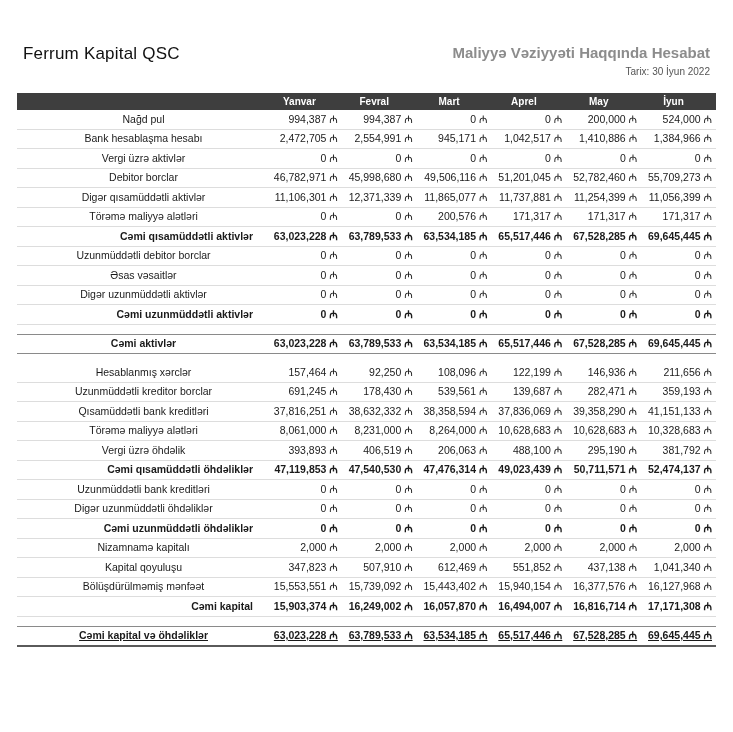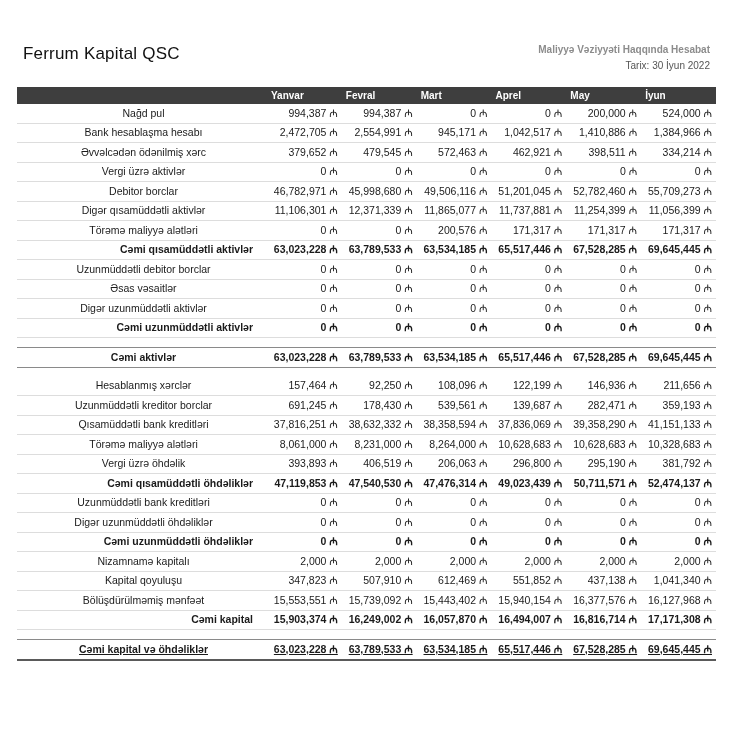--- a/index.html
+++ b/index.html
@@ -24,42 +24,42 @@
     margin: 0 6px 16px 6px;
   }
   .company-name {
     font-size: 17px;
     font-weight: 400;
     color: #111111;
     letter-spacing: 0.2px;
   }
   .report-head { text-align: right; }
   .report-title {
-    font-size: 10px;
+    font-size: 15px;
     font-weight: 700;
     color: #8c8c8c;
   }
   .report-date {
     font-size: 10px;
     color: #555555;
     margin-top: 5px;
   }
   table.fin {
     width: 100%;
     border-collapse: collapse;
     font-size: 10.5px;
     table-layout: fixed;
   }
   table.fin col.c-label { width: 250px; }
   thead th {
     background: #3e3e3e; 
     color: #ffffff;
     font-weight: 700;
     font-size: 10px;
-    text-align: left;
+    text-align: center;
     padding: 2px 14px 2px 4px;
     height: 13px;
     margin-top: 20px;
   }
   thead th.h-label { padding: 2px 4px; }
   tbody td {
     padding: 2.5px 4px;
     line-height: 13.5px;
     border-bottom: 1px solid #dddddd; 
     white-space: nowrap;
@@ -130,29 +130,20 @@
         <tr class="row-normal">
           <td class="cell-label">Bank hesablaşma hesabı</td>
           <td class="cell-value">2,472,705 ₼</td>
           <td class="cell-value">2,554,991 ₼</td>
           <td class="cell-value">945,171 ₼</td>
           <td class="cell-value">1,042,517 ₼</td>
           <td class="cell-value">1,410,886 ₼</td>
           <td class="cell-value">1,384,966 ₼</td>
         </tr>
         <tr class="row-normal">
-          <td class="cell-label">Əvvəlcədən ödənilmiş xərc</td>
-          <td class="cell-value">379,652 ₼</td>
-          <td class="cell-value">479,545 ₼</td>
-          <td class="cell-value">572,463 ₼</td>
-          <td class="cell-value">462,921 ₼</td>
-          <td class="cell-value">398,511 ₼</td>
-          <td class="cell-value">334,214 ₼</td>
-        </tr>
-        <tr class="row-normal">
           <td class="cell-label">Vergi üzrə aktivlər</td>
           <td class="cell-value">0 ₼</td>
           <td class="cell-value">0 ₼</td>
           <td class="cell-value">0 ₼</td>
           <td class="cell-value">0 ₼</td>
           <td class="cell-value">0 ₼</td>
           <td class="cell-value">0 ₼</td>
         </tr>
         <tr class="row-normal">
           <td class="cell-label">Debitor borclar</td>
@@ -275,21 +266,21 @@
           <td class="cell-value">8,264,000 ₼</td>
           <td class="cell-value">10,628,683 ₼</td>
           <td class="cell-value">10,628,683 ₼</td>
           <td class="cell-value">10,328,683 ₼</td>
         </tr>
         <tr class="row-normal">
           <td class="cell-label">Vergi üzrə öhdəlik</td>
           <td class="cell-value">393,893 ₼</td>
           <td class="cell-value">406,519 ₼</td>
           <td class="cell-value">206,063 ₼</td>
-          <td class="cell-value">296,800 ₼</td>
+          <td class="cell-value">488,100 ₼</td>
           <td class="cell-value">295,190 ₼</td>
           <td class="cell-value">381,792 ₼</td>
         </tr>
         <tr class="row-subtotal">
           <td class="cell-label">Cəmi qısamüddətli öhdəliklər</td>
           <td class="cell-value">47,119,853 ₼</td>
           <td class="cell-value">47,540,530 ₼</td>
           <td class="cell-value">47,476,314 ₼</td>
           <td class="cell-value">49,023,439 ₼</td>
           <td class="cell-value">50,711,571 ₼</td>

